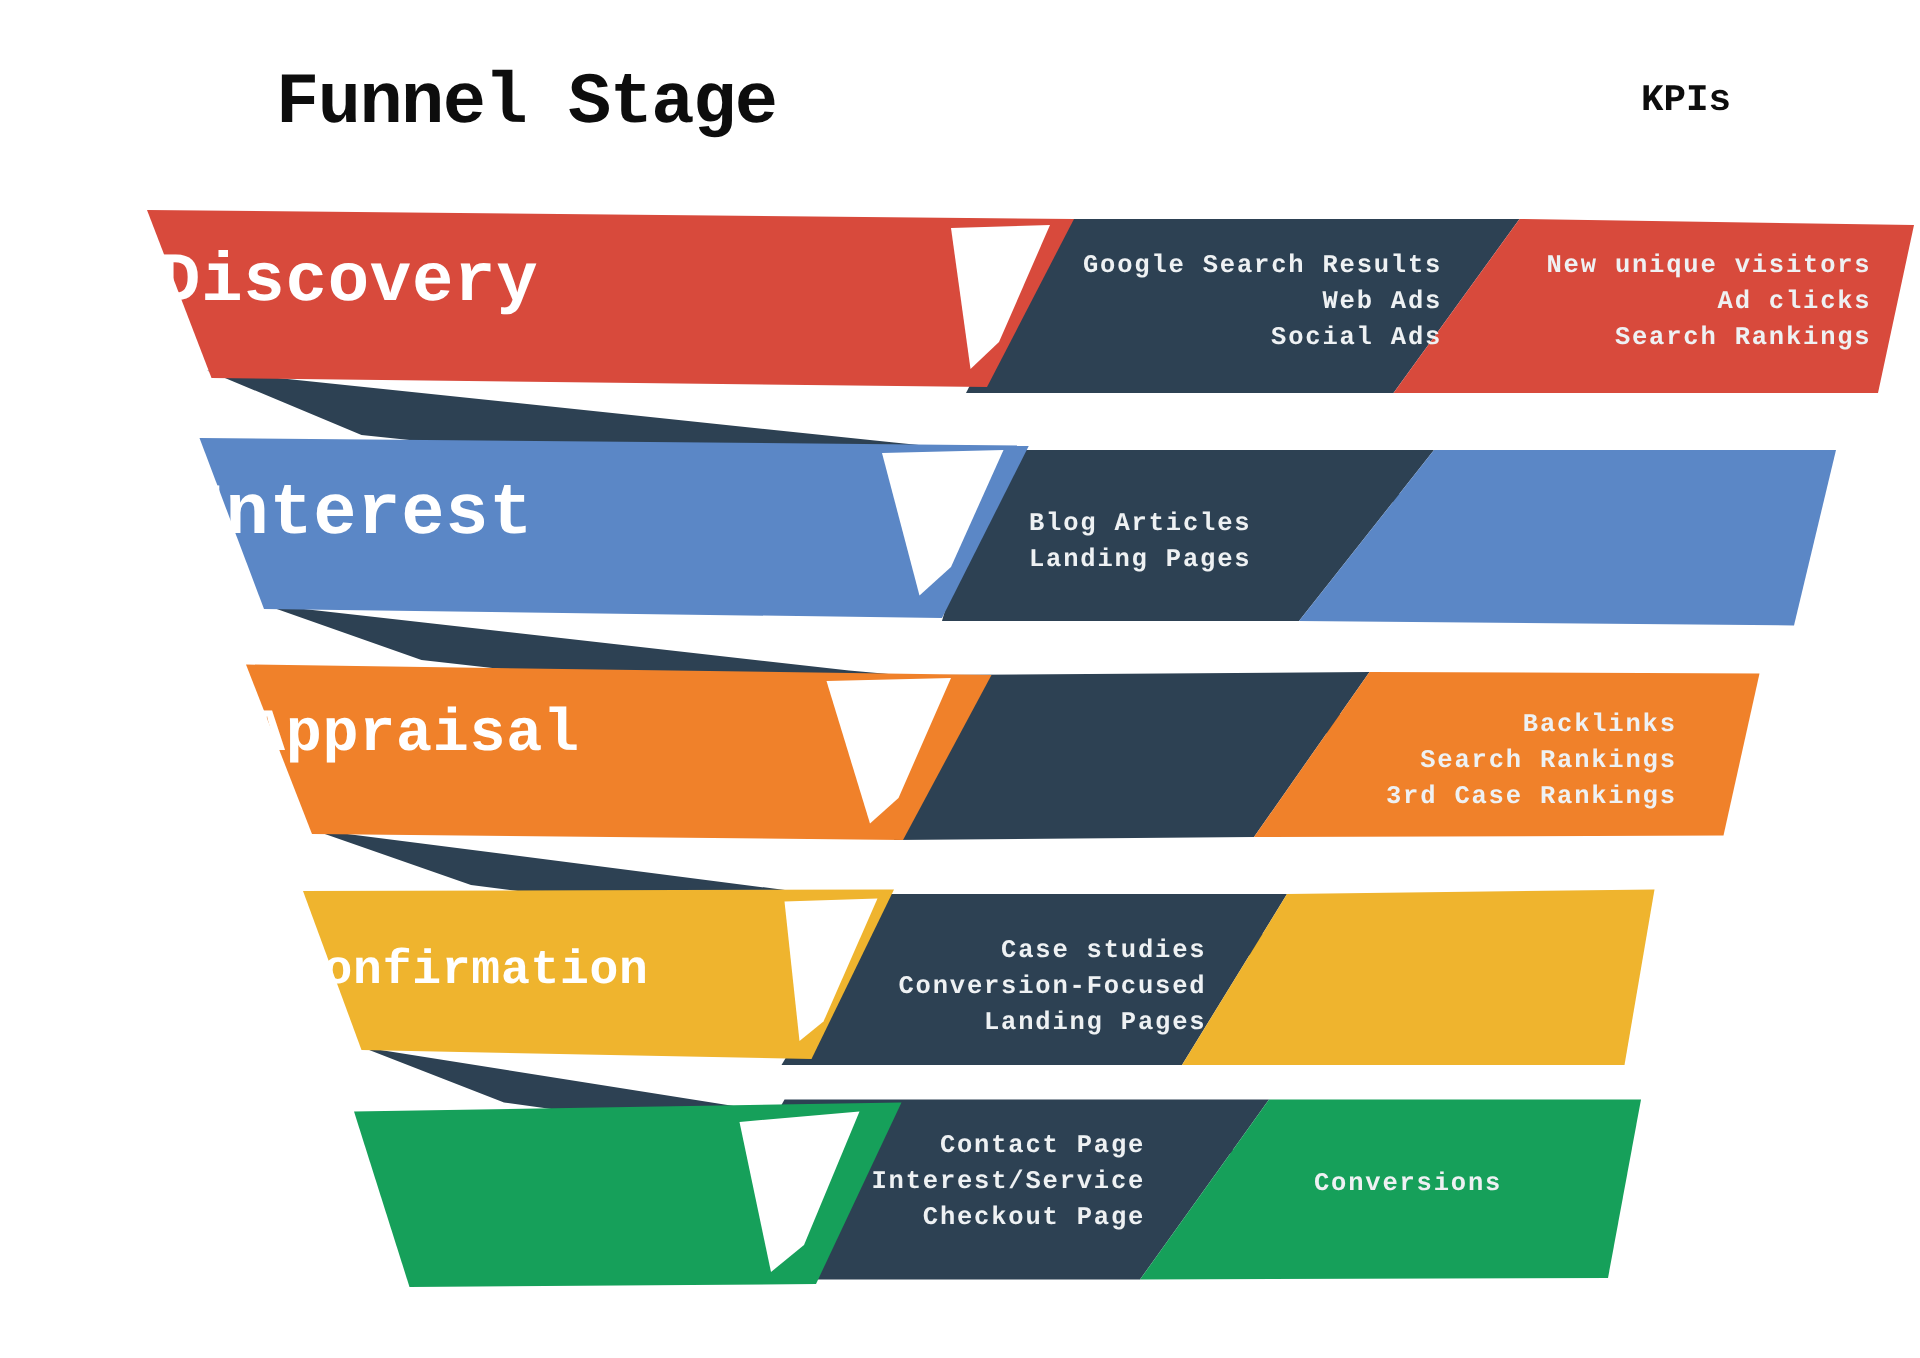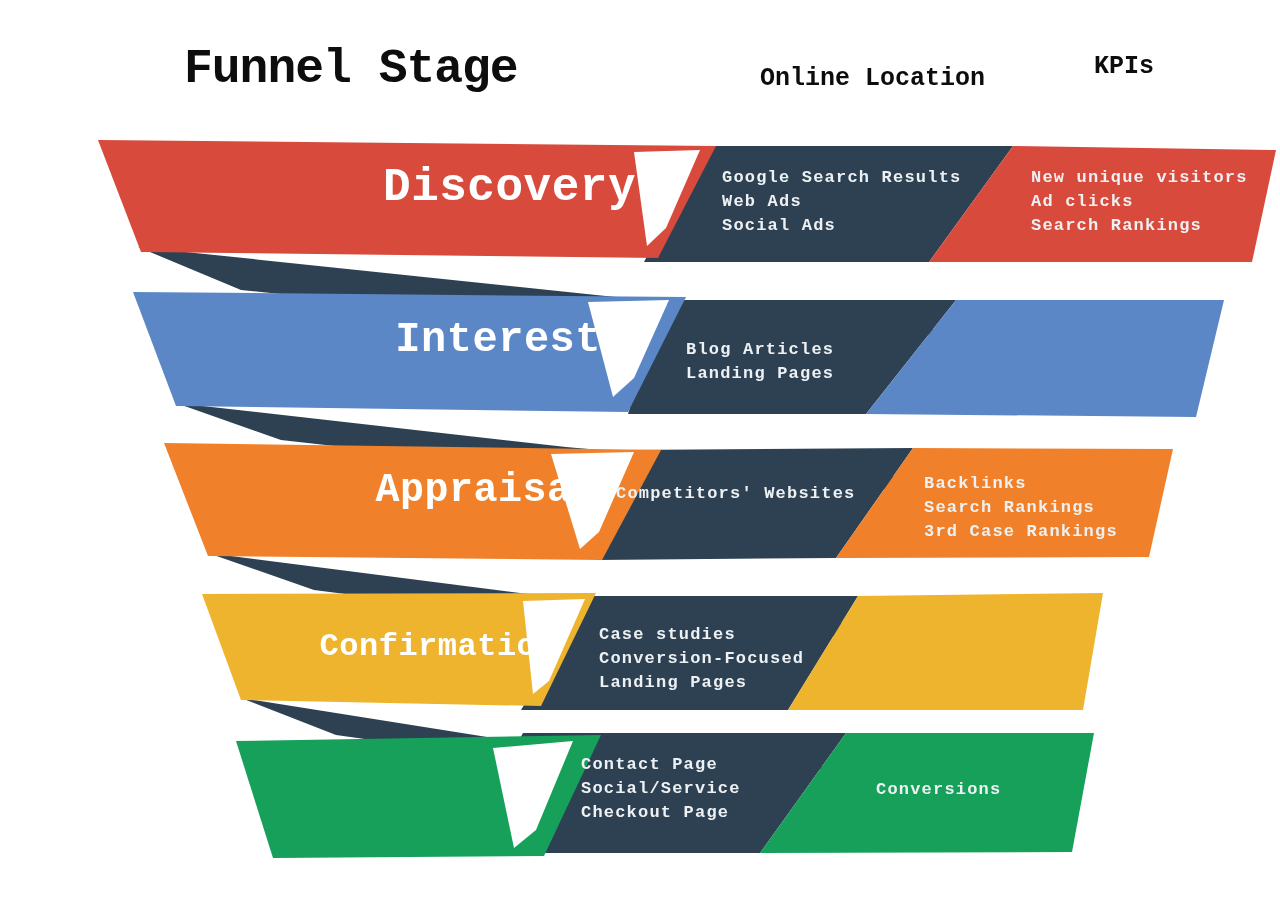--- a/index.html
+++ b/index.html
@@ -13,24 +13,24 @@
   }
   #shape-layer{position:absolute;left:0;top:0;width:1280px;height:905px;}
   .abs{position:absolute;}
   .page-title{
     font-size:48px;font-weight:800;color:#0d0d0d;letter-spacing:-1px;white-space:nowrap;
   }
   .col-header{
     font-size:25px;font-weight:800;color:#0d0d0d;white-space:nowrap;letter-spacing:0px;
   }
   .stage-label{
-    color:#ffffff;font-weight:800;text-align:right;white-space:nowrap;letter-spacing:0.5px;
+    color:#ffffff;font-weight:800;text-align:left;white-space:nowrap;letter-spacing:0.5px;
   }
   .cell-list{
-    color:#eef1f3;font-weight:700;font-size:17px;line-height:24px;letter-spacing:1.2px;white-space:nowrap;
+    color:#eef1f3;font-weight:700;font-size:17px;line-height:24px;letter-spacing:1.2px;white-space:nowrap;text-align:right;
   }
 </style>
 </head>
 <body>
 
 <div id="canvas">
 
   <svg id="shape-layer" viewBox="0 0 1280 905" aria-hidden="true">
 
     <polygon points="102,247 560,295 905,330 838,356 205,290" fill="#2d4153"></polygon>
@@ -58,48 +58,46 @@
     <polygon points="166,594 560,593 505,706 205,700" fill="#efb42e"></polygon>
     <polygon points="487,601 549,599 513,681 497,694" fill="#ffffff"></polygon>
 
     <polygon points="487,733 810,733 724,853 420,853" fill="#2d4153"></polygon>
     <polygon points="810,733 1058,733 1036,852 724,853" fill="#16a05a"></polygon>
     <polygon points="200,741 565,735 508,856 237,858" fill="#16a05a"></polygon>
     <polygon points="457,748 537,741 500,830 478,848" fill="#ffffff"></polygon>
   </svg>
 
   <div class="abs page-title" style="left:148px;top:42px">Funnel Stage</div>
-  <div class="abs col-header" style="left:724px;top:64px">Online Location</div>
   <div class="abs col-header" style="left:1058px;top:52px">KPIs</div>
 
   <div class="abs stage-label" style="left:70px;top:162px;width:530px;font-size:46px">Discovery</div>
-  <div class="abs stage-label" style="left:85px;top:316px;width:480px;font-size:42px">Interest</div>
+  <div class="abs stage-label" style="left:85px;top:316px;width:480px;font-size:48px">Interest</div>
   <div class="abs stage-label" style="left:130px;top:468px;width:430px;font-size:40px">Appraisal</div>
   <div class="abs stage-label" style="left:160px;top:628px;width:360px;font-size:32px">Confirmation</div>
 
   <div class="abs cell-list" style="left:686px;top:166px">
     <div>Google Search Results</div>
     <div>Web Ads</div>
     <div>Social Ads</div>
   </div>
   <div class="abs cell-list" style="left:650px;top:338px">
     <div>Blog Articles</div>
     <div>Landing Pages</div>
   </div>
   <div class="abs cell-list" style="left:580px;top:482px">
-    <div>Competitors' Websites</div>
   </div>
   <div class="abs cell-list" style="left:563px;top:623px">
     <div>Case studies</div>
     <div>Conversion-Focused</div>
     <div>Landing Pages</div>
   </div>
   <div class="abs cell-list" style="left:545px;top:753px">
     <div>Contact Page</div>
-    <div>Social/Service</div>
+    <div>Interest/Service</div>
     <div>Checkout Page</div>
   </div>
 
   <div class="abs cell-list" style="left:995px;top:166px">
     <div>New unique visitors</div>
     <div>Ad clicks</div>
     <div>Search Rankings</div>
   </div>
   <div class="abs cell-list" style="left:888px;top:472px">
     <div>Backlinks</div>

